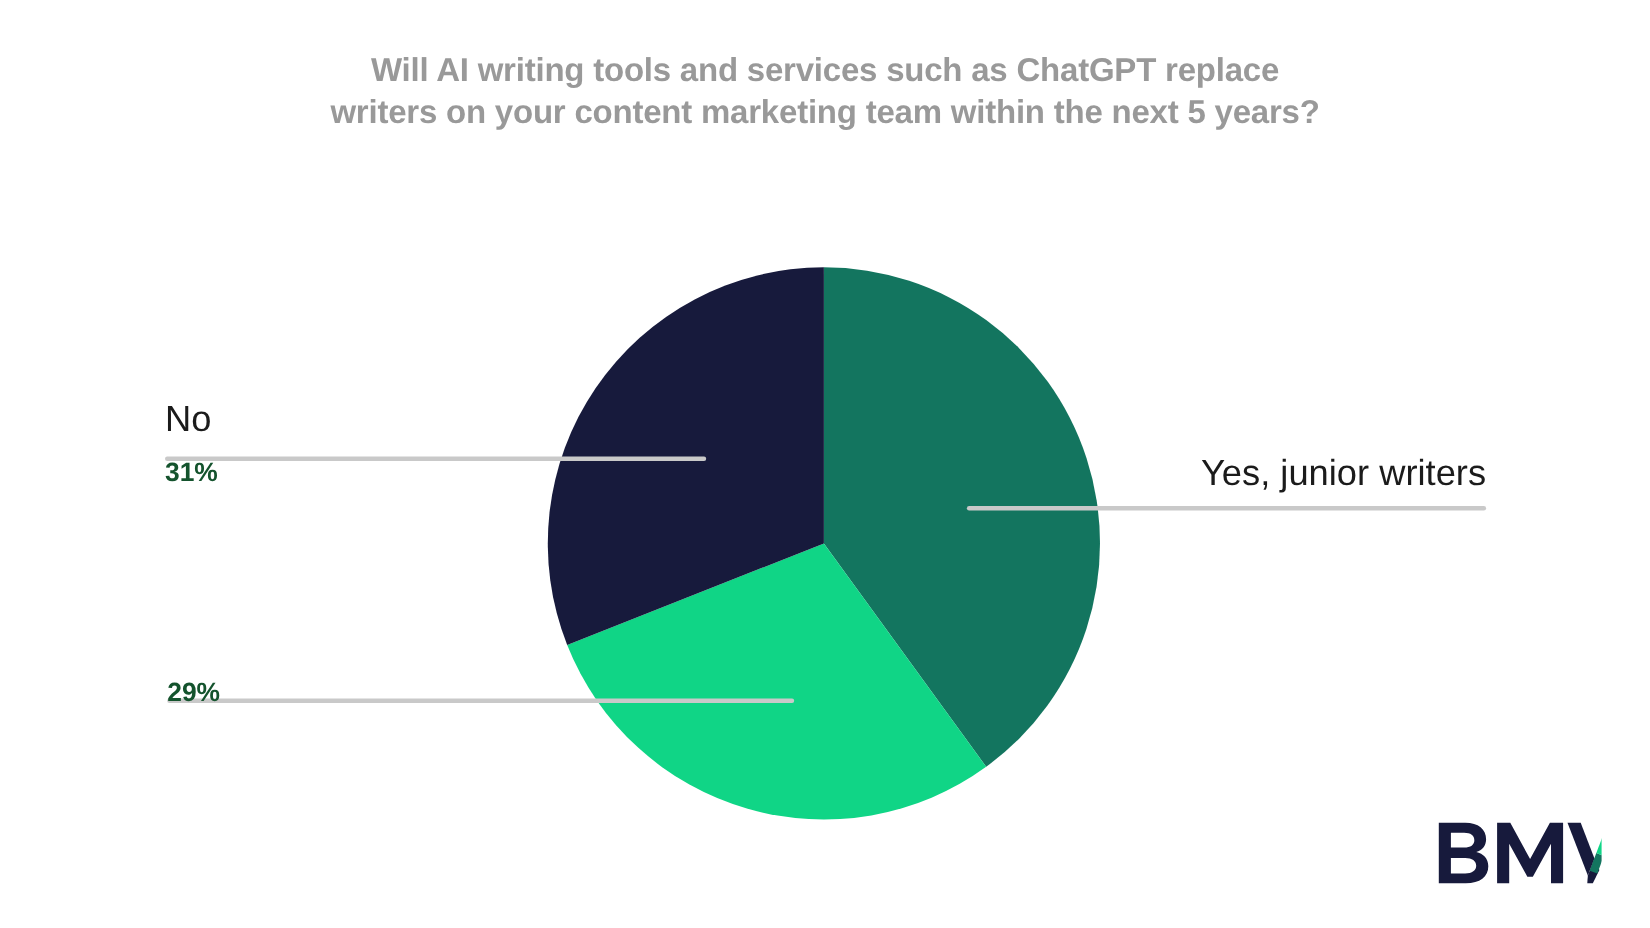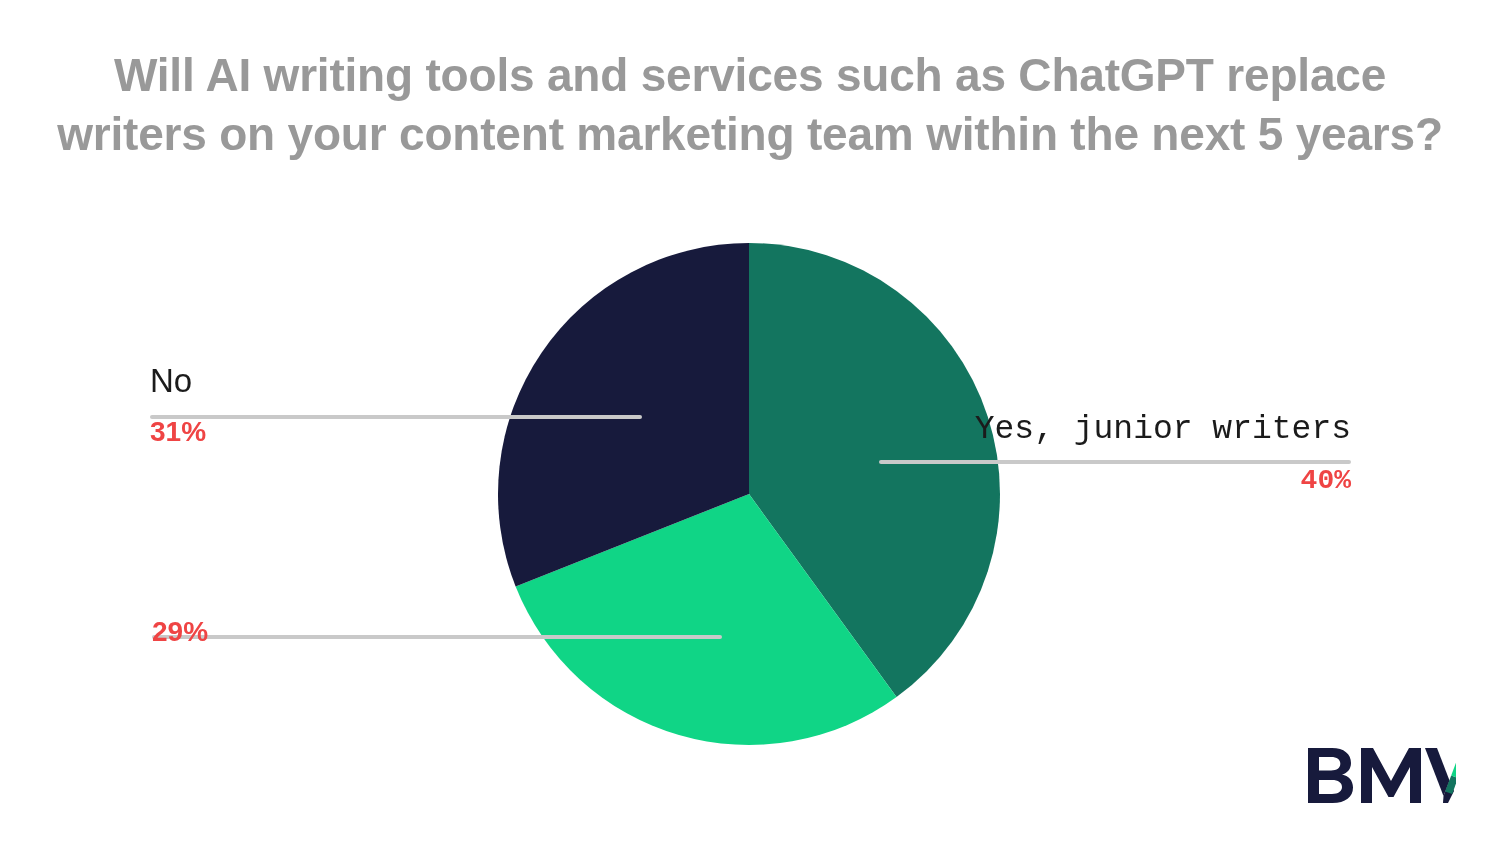--- a/index.html
+++ b/index.html
@@ -18,21 +18,21 @@
     overflow: hidden;
   }
 
   
   #chart-title {
     position: absolute;
     left: 0;
     top: 46px;
     width: 1500px;
     text-align: center;
-    font-size: 46px;
+    font-size: 30px;
     font-weight: bold;
     line-height: 1.28;
     color: #999999;
     letter-spacing: -0.2px;
     white-space: pre-line;
   }
 
   
   #pie-wrap {
     position: absolute;
@@ -58,30 +58,30 @@
   .callout {
     position: absolute;
   }
   .callout .lbl {
     font-size: 33px;
     color: #1b1b1b;
     line-height: 1.05;
     white-space: nowrap;
   }
   .callout .pct {
-    font-size: 28px;
+    font-size: 24px;
     font-weight: bold;
-    color: #ef4444;
+    color: #14532d;
     line-height: 1.05;
     white-space: nowrap;
   }
   .callout.left  .lbl,
   .callout.left  .pct { text-align: left; }
   .callout.right .lbl,
-  .callout.right .pct { text-align: right; font-family: Liberation Mono, monospace; }
+  .callout.right .pct { text-align: right; }
 
   #callout-no      { left: 150px; top: 364px; width: 500px; }
   #callout-no .pct { margin-top: 18px; }
 
   #callout-all      { left: 152px; top: 588px; width: 570px; }
   #callout-all .pct { margin-top: 29px; }
 
   #callout-junior      { left: 851px;  top: 413px; width: 500px; }
   #callout-junior .pct { margin-top: 18px; }
 
@@ -120,21 +120,20 @@
     <div class="lbl">No</div>
     <div class="pct">31%</div>
   </div>
 
   <div class="callout left" id="callout-all">
     <div class="pct">29%</div>
   </div>
 
   <div class="callout right" id="callout-junior">
     <div class="lbl">Yes, junior writers</div>
-    <div class="pct">40%</div>
   </div>
 
   <div id="brand-logo">
     <svg width="150" height="62" viewBox="0 0 150 62">
 
       <path id="logo-b" d="M2 4 H26 C38 4 45 10 45 19 C45 25 41.5 29 36 30.6 C42.5 32 47 36.5 47 43.5 C47 53 39.5 59 26.5 59 H2 Z
                M13 13 V26.5 H25 C31 26.5 34.3 24 34.3 19.8 C34.3 15.5 31 13 25 13 Z
                M13 36 V50 H26 C32.3 50 36 47.2 36 43 C36 38.7 32.3 36 26 36 Z" fill="#171a3c" fill-rule="evenodd"></path>
 
       <path id="logo-m" d="M55 59 V4 H67 L85 37 L103 4 H115 V59 H104 V23 L87.5 53 H82.5 L66 23 V59 Z" fill="#171a3c"></path>

